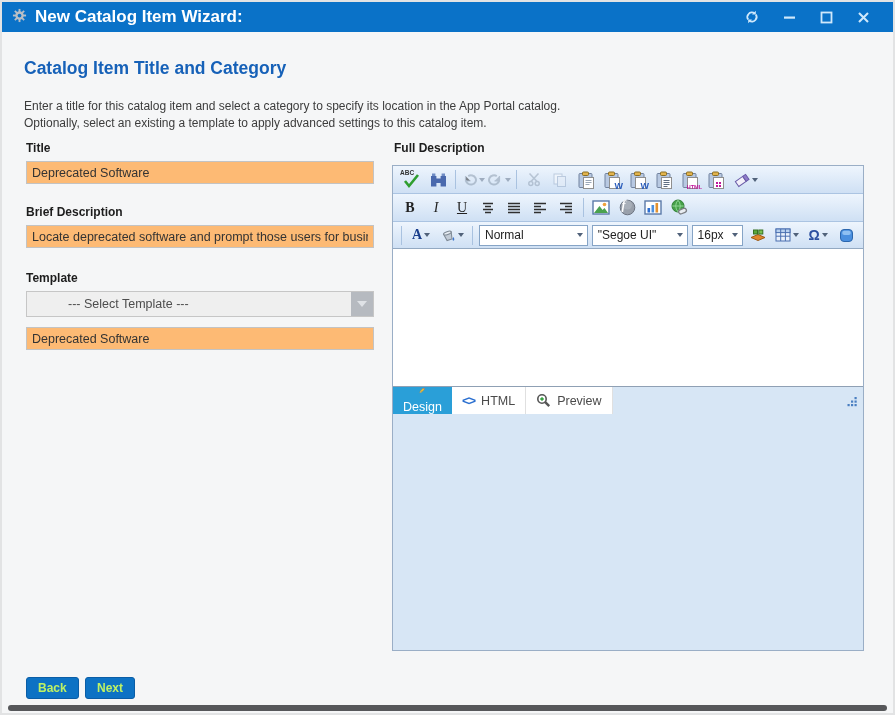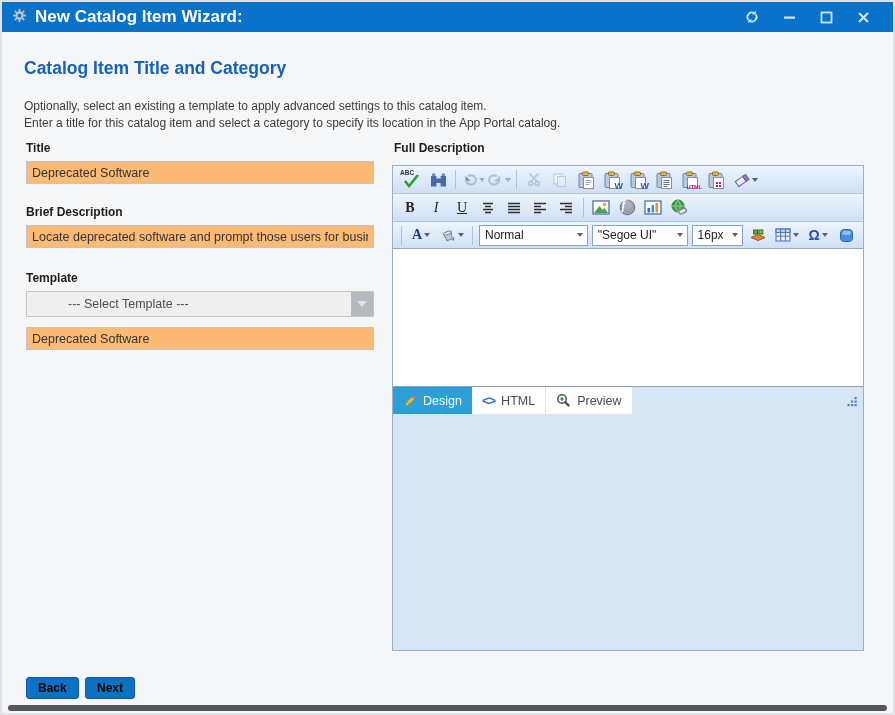--- a/index.html
+++ b/index.html
@@ -41,27 +41,27 @@
   .fmt-b{font-family:"Liberation Serif",serif;font-size:14px;color:#222;}
   .b{font-weight:bold;}.i{font-style:italic;}.u{text-decoration:underline;}
   .letterA{font-family:"Liberation Serif",serif;font-size:14px;font-weight:bold;color:#1a3e8c;}
   .omega{font-size:14px;font-weight:bold;color:#2b4fa0;}
   .flash-f{position:absolute;top:2px;left:6.5px;font-family:"Liberation Serif",serif;font-style:italic;font-weight:bold;font-size:12px;color:#fff;}
   .combo{height:21px;background:#fff;border:1px solid #86a4c6;display:flex;align-items:center;font-size:12px;color:#222;padding-left:5px;margin:0 2px;cursor:pointer;}
   .combo .car{margin-left:auto;width:14px;display:flex;justify-content:center;align-items:center;height:100%;}
   .ed-content{height:138px;background:#fff;border-bottom:1px solid #8fa0b4;flex:0 0 auto;cursor:text;}
   .tabstrip{height:27px;display:flex;align-items:stretch;position:relative;flex:0 0 auto;}
   .tab{display:flex;align-items:center;gap:6px;padding:0 10px;font-size:12.5px;cursor:pointer;}
-  .tab-active{background:#2a9fd8;color:#fff;}
+  .tab-active{background:#2a9fd8;color:#fff;flex-direction:column;}
   .tab-idle{background:#fff;color:#4a4a4a;border-right:1px solid #e0e0e0;}
   .html-glyph{font-weight:bold;color:#2a6fd0;font-size:13px;letter-spacing:-1px;}
   .grip{position:absolute;right:5px;top:7px;cursor:nwse-resize;}
   .ed-rest{flex:1;}
   
-  .navbtn{position:absolute;top:675px;height:22px;background:#0d72c4;border:1px solid #0a5da6;border-radius:3px;color:#000000;font-weight:bold;font-size:12px;display:flex;align-items:center;justify-content:center;padding:0 11px;cursor:pointer;font-family:"Liberation Sans",sans-serif;}
+  .navbtn{position:absolute;top:675px;height:22px;background:#0d72c4;border:1px solid #0a5da6;border-radius:3px;color:#bef264;font-weight:bold;font-size:12px;display:flex;align-items:center;justify-content:center;padding:0 11px;cursor:pointer;font-family:"Liberation Sans",sans-serif;}
   #btn-back{left:24px;}
   #btn-next{left:83px;}
 </style>
 </head>
 <body>
 
 <div class="window">
 
   <div class="titlebar">
     <span>
@@ -99,22 +99,22 @@
       <span class="wbtn">
         <svg width="13" height="13" viewBox="0 0 13 13">
             <path d="M2 2 L11 11 M11 2 L2 11" stroke="#cfe8fb" stroke-width="2.1"></path>
           </svg>
       </span>
     </div>
   </div>
 
   <div class="heading">Catalog Item Title and Category</div>
   <div class="intro">
+    <div>Enter a title for this catalog item and select a category to specify its location in the App Portal catalog.</div>
     <div>Optionally, select an existing a template to apply advanced settings to this catalog item.</div>
-    <div>Enter a title for this catalog item and select a category to specify its location in the App Portal catalog.</div>
   </div>
 
   <div class="fg" style="top:139px;">
     <label>Title</label>
     <input type="text" value="Deprecated Software" style="">
   </div>
 
   <div class="fg" style="top:203px;">
     <label>Brief Description</label>
     <input type="text" value="Locate deprecated software and prompt those users for business" style="">

